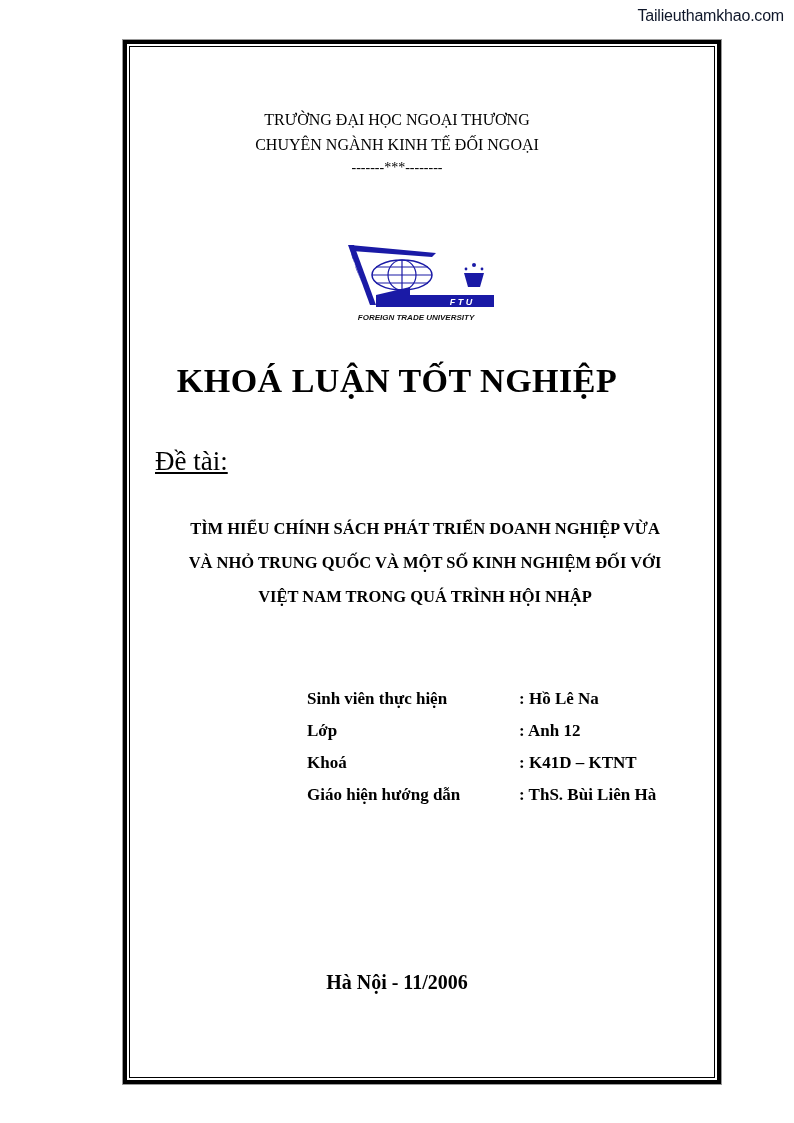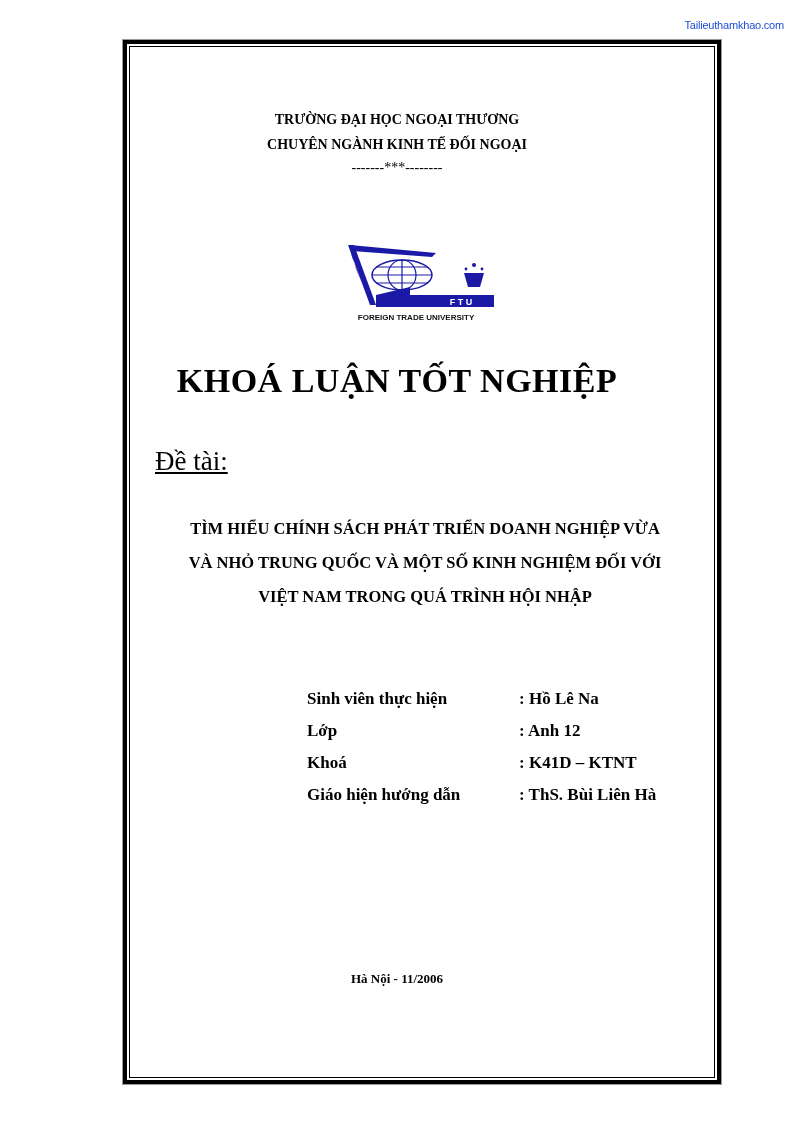--- a/index.html
+++ b/index.html
@@ -1,38 +1,38 @@
 <!DOCTYPE html>
 <html><head>
 <meta charset="utf-8">
 <style>
   html, body { margin:0; padding:0; background:#ffffff; }
   body { width:794px; height:1123px; position:relative; overflow:hidden;
          font-family:"Liberation Serif", serif; color:#000; }
-  .watermark { position:absolute; right:10px; top:19px; font-family:"Liberation Sans", sans-serif;
-               font-size:11px; color:#1d4ed8; letter-spacing:-0.2px; }
+  .watermark { position:absolute; right:10px; top:7px; font-family:"Liberation Sans", sans-serif;
+               font-size:16px; color:#0f172a; letter-spacing:-0.2px; }
   .frame-outer { position:absolute; left:123px; top:40px; width:598px; height:1044px;
                  box-sizing:border-box; border:4px solid #000; box-shadow:0 0 0 1px #999; }
   .frame-inner { position:absolute; left:2px; top:2px; right:2px; bottom:2px;
                  border:1px solid #000; }
   .center-block { position:absolute; left:0; width:794px; text-align:center; }
-  .uni-line { font-weight:bold; font-size:14px; line-height:24.5px; }
+  .uni-line { font-weight:normal; font-size:16px; line-height:24.5px; }
   .stars { font-weight:normal; font-size:14px; line-height:22px; }
-  .logo { position:absolute; left:346px; top:243px; width:150px; height:80px; }
+  .logo { position:absolute; left:346px; top:243px; width:150px; height:80px;font-style:italic; }
   .main-title { position:absolute; left:0; width:794px; top:362px; text-align:center;
                 font-weight:bold; font-size:34px; letter-spacing:0.5px; }
   .topic-label { position:absolute; left:155px; top:446px; font-size:27px; text-decoration:underline; }
   .topic { position:absolute; left:140px; width:570px; top:496px; text-align:center;
            font-weight:bold; font-size:16.5px; line-height:34px;margin-top:16px; }
   .info { position:absolute; left:307px; top:683px; }
   .info-row { display:flex; height:32px; align-items:center; font-size:17px; }
   .info-key { width:212px; font-weight:bold; }
   .info-val { font-weight:bold;text-align:right; }
   .footer { position:absolute; left:0; width:794px; top:971px; text-align:center;
-            font-weight:bold; font-size:13px; }
+            font-weight:bold; font-size:20px; }
 </style>
 </head>
 <body>
 
 <div class="watermark">Tailieuthamkhao.com</div>
 
 <div class="frame-outer">
   <div class="frame-inner"></div>
 </div>
 

